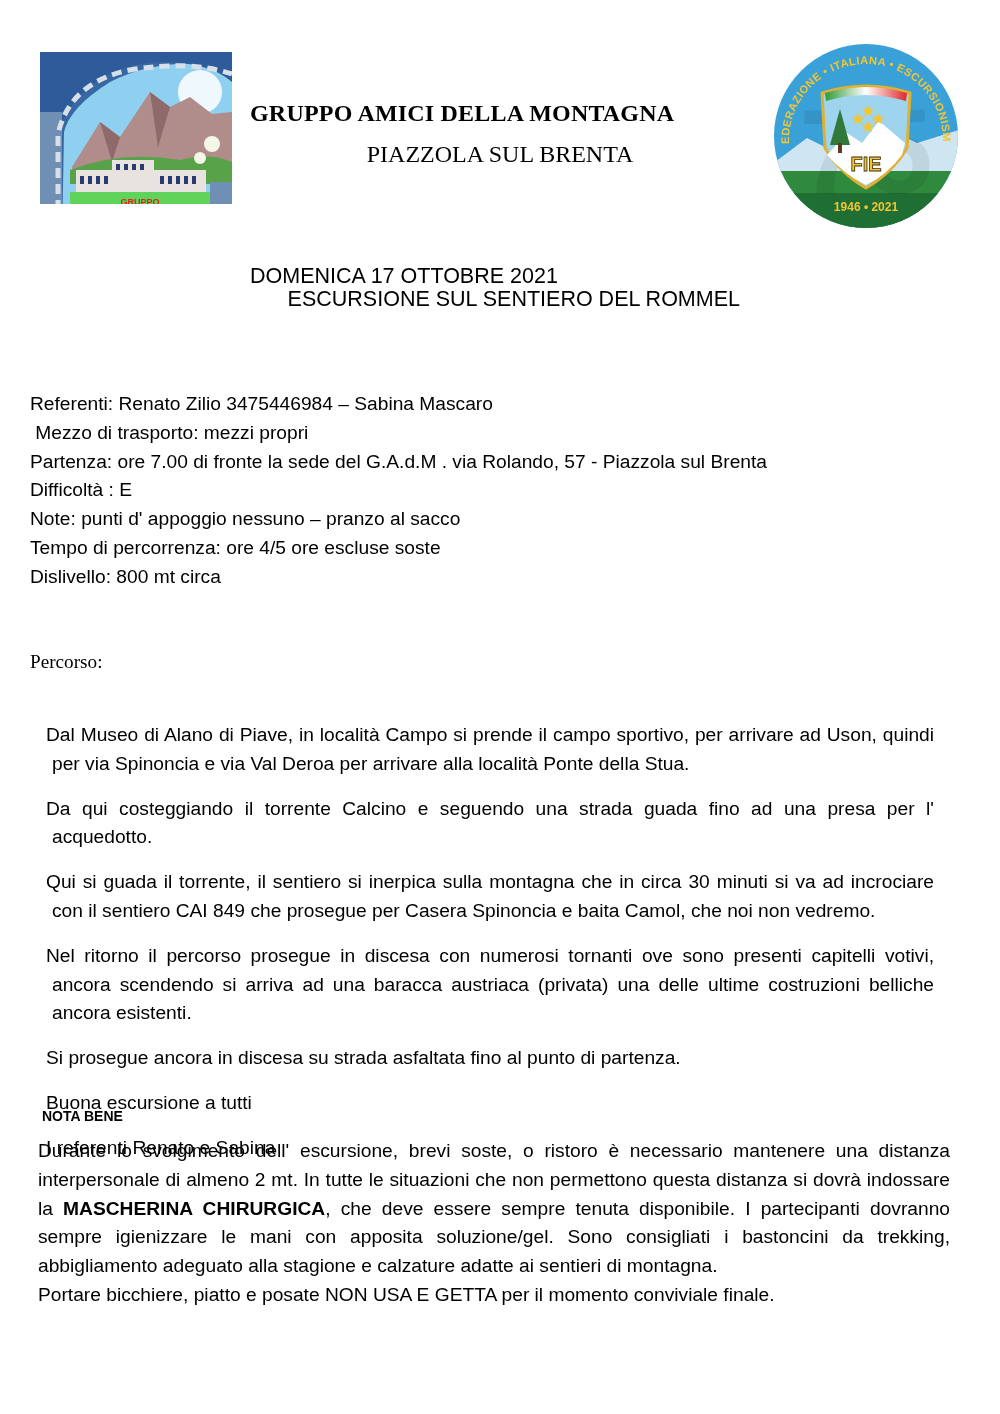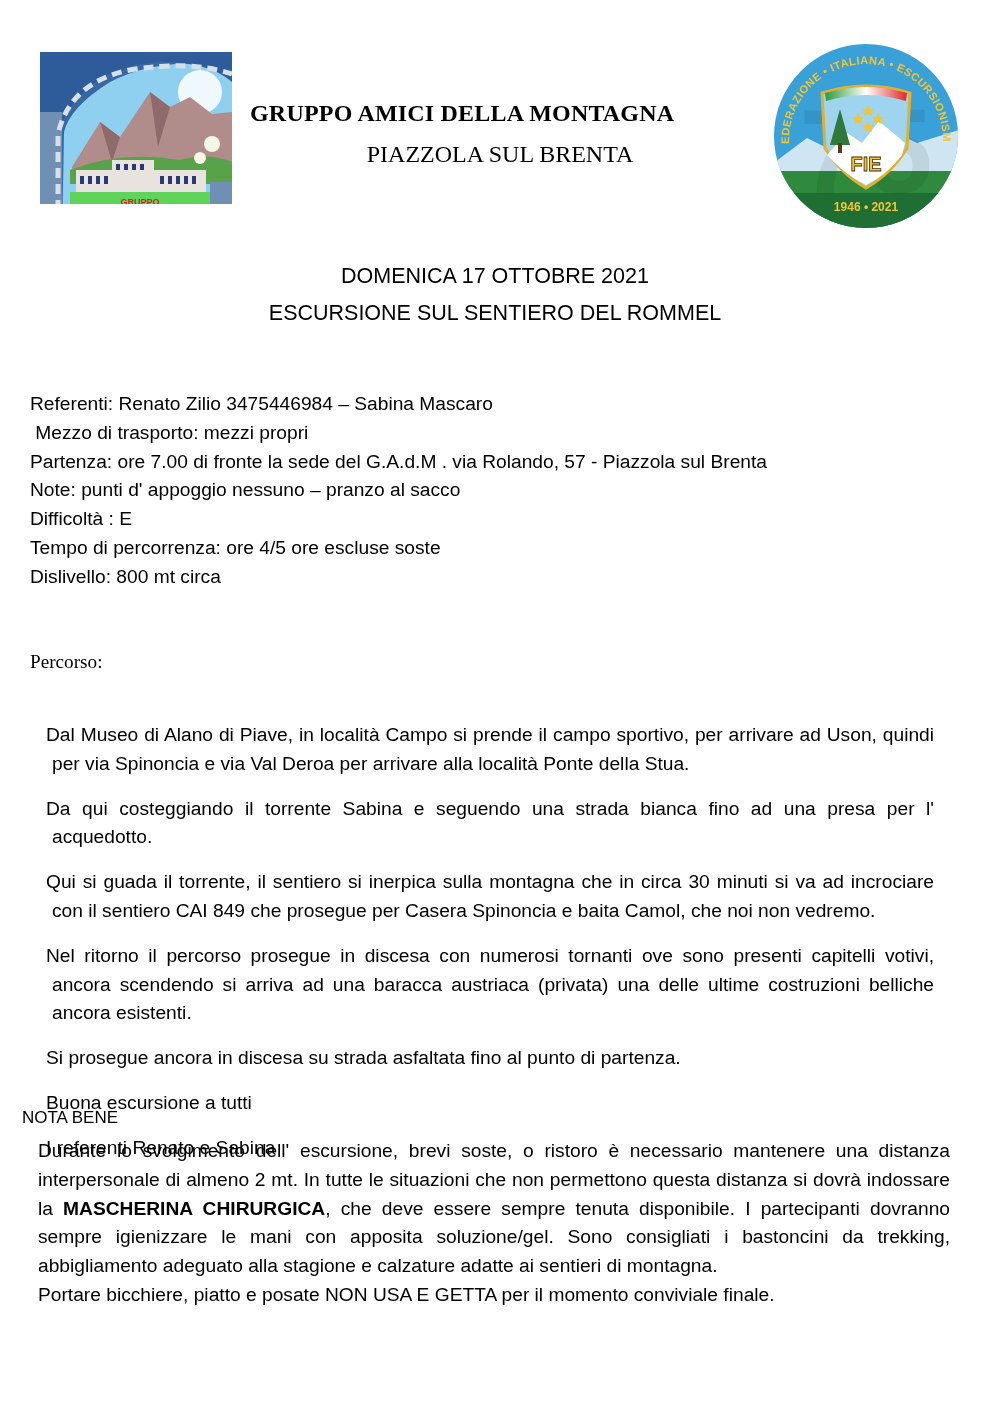--- a/index.html
+++ b/index.html
@@ -7,34 +7,34 @@
   .sans { font-family: "Liberation Sans", "DejaVu Sans", sans-serif; }
   .serif { font-family: "Liberation Serif", "DejaVu Serif", serif; }
 
   
   .logo-left { position: absolute; left: 40px; top: 52px; width: 192px; height: 152px; overflow: hidden; }
   .logo-right { position: absolute; left: 767px; top: 43px; width: 198px; height: 186px; }
 
   .hdr-title { position: absolute; left: 250px; width: 500px; top: 100px; font-size: 24px; font-weight: bold; letter-spacing: 0.2px; }
   .hdr-sub { position: absolute; left: 250px; width: 500px; top: 141px; text-align: center; font-size: 24px; }
 
-  .event-date { position: absolute; left: 250px; width: 490px; top: 264px; text-align: center; font-size: 21.5px; }
-  .event-title { position: absolute; left: 250px; width: 490px; top: 301px; text-align: center; font-size: 21.5px; }
+  .event-date { position: absolute; left: 250px; width: 490px; top: 264px; font-size: 21.5px; }
+  .event-title { position: absolute; left: 250px; width: 490px; top: 287px; text-align: right; font-size: 21.5px; }
 
   .text { font-size: 19.2px; line-height: 28.8px; }
   .info { position: absolute; left: 30px; top: 390px; width: 900px; }
   .info div { white-space: pre; }
 
   .route-label { position: absolute; left: 30px; top: 648px; font-family: Liberation Serif, serif; }
   .route { position: absolute; left: 30px; top: 705px; width: 920px; }
   .route p { margin: 16px; text-align: justify; text-align-last: left; }
   .route .ind { padding-left: 6px; text-indent: -6px; }
   .route .plain { white-space: nowrap; }
 
-  .nb-title { position: absolute; left: 22px; top: 1108px; font-weight: normal; font-size: 17px; }
+  .nb-title { position: absolute; left: 42px; top: 1108px; font-weight: bold; font-size: 14px; }
   .nb-body { position: absolute; left: 34px; top: 1137px; width: 916px; }
   .nb-body p { margin: 0; text-align: justify; }
   .nb-body p.last { text-align-last: left; }
   .nb-body .first { padding-left: 4px; }
   .nb-body b { font-weight: bold; }
 </style>
 </head>
 <body>
 
 <div class="logo-left">
@@ -125,30 +125,30 @@
   </svg>
 </div>
 
 <div class="event-date sans">DOMENICA 17 OTTOBRE 2021</div>
 <div class="event-title sans">ESCURSIONE SUL SENTIERO DEL ROMMEL</div>
 
 <div class="info text sans">
   <div>Referenti: Renato Zilio 3475446984 – Sabina Mascaro</div>
   <div> Mezzo di trasporto: mezzi propri</div>
   <div>Partenza: ore 7.00 di fronte la sede del G.A.d.M . via Rolando, 57 - Piazzola sul Brenta</div>
+  <div>Difficoltà : E</div>
   <div>Note: punti d' appoggio nessuno – pranzo al sacco</div>
-  <div>Difficoltà : E</div>
   <div>Tempo di percorrenza: ore 4/5 ore escluse soste</div>
   <div>Dislivello: 800 mt circa</div>
 </div>
 
 <div class="route-label text sans">Percorso:</div>
 <div class="route text sans">
   <p class="ind">Dal Museo di Alano di Piave, in località Campo si prende il campo sportivo, per arrivare ad Uson, quindi per via Spinoncia e via Val Deroa per arrivare alla località Ponte della Stua.</p>
-  <p class="ind">Da qui costeggiando il torrente Sabina  e seguendo una strada bianca fino ad una presa per l' acquedotto.</p>
+  <p class="ind">Da qui costeggiando il torrente Calcino  e seguendo una strada guada fino ad una presa per l' acquedotto.</p>
   <p class="ind">Qui si guada il torrente, il sentiero si inerpica sulla montagna che in circa 30 minuti si va ad incrociare con il sentiero CAI 849 che prosegue per Casera Spinoncia e baita Camol, che noi non vedremo.</p>
   <p class="ind">Nel ritorno il percorso prosegue in discesa con numerosi tornanti ove sono presenti capitelli votivi, ancora scendendo si arriva ad una baracca austriaca (privata) una delle ultime costruzioni belliche ancora esistenti.</p>
   <p class="plain">Si prosegue ancora in discesa su strada asfaltata fino al punto di partenza.</p>
   <p class="plain">Buona escursione a tutti</p>
   <p class="plain">I referenti Renato e Sabina</p>
 </div>
 
 <div class="nb-title sans">NOTA BENE</div>
 <div class="nb-body text sans">
   <p class="first last"><span>Durante lo svolgimento dell' escursione, brevi soste, o ristoro è necessario mantenere una distanza interpersonale di almeno 2 mt. In tutte le situazioni che non permettono questa distanza si dovrà indossare la </span><b>MASCHERINA CHIRURGICA</b><span>, che deve essere sempre tenuta disponibile. I partecipanti dovranno sempre igienizzare le mani con apposita soluzione/gel. Sono consigliati i bastoncini da trekking, abbigliamento adeguato alla stagione e calzature adatte ai sentieri di montagna.</span></p>

